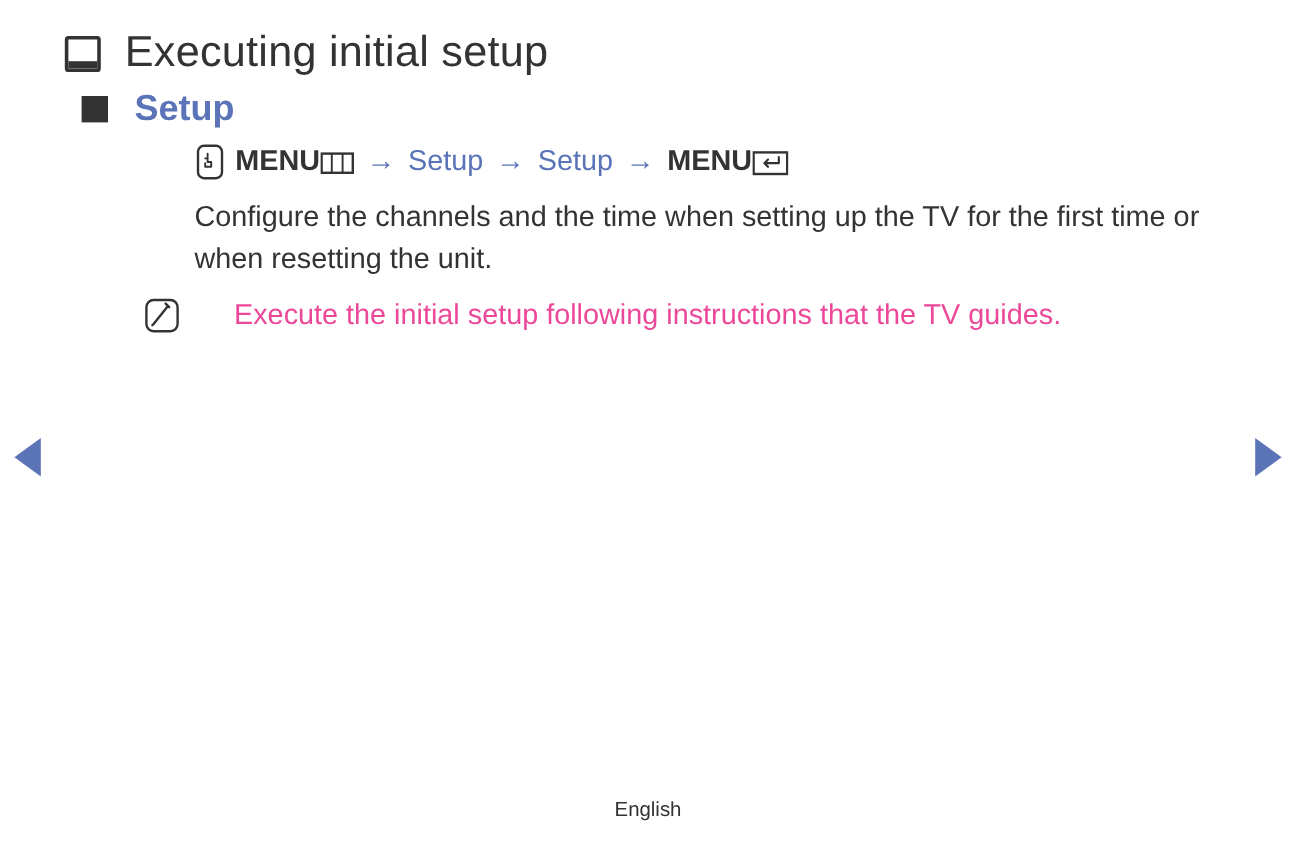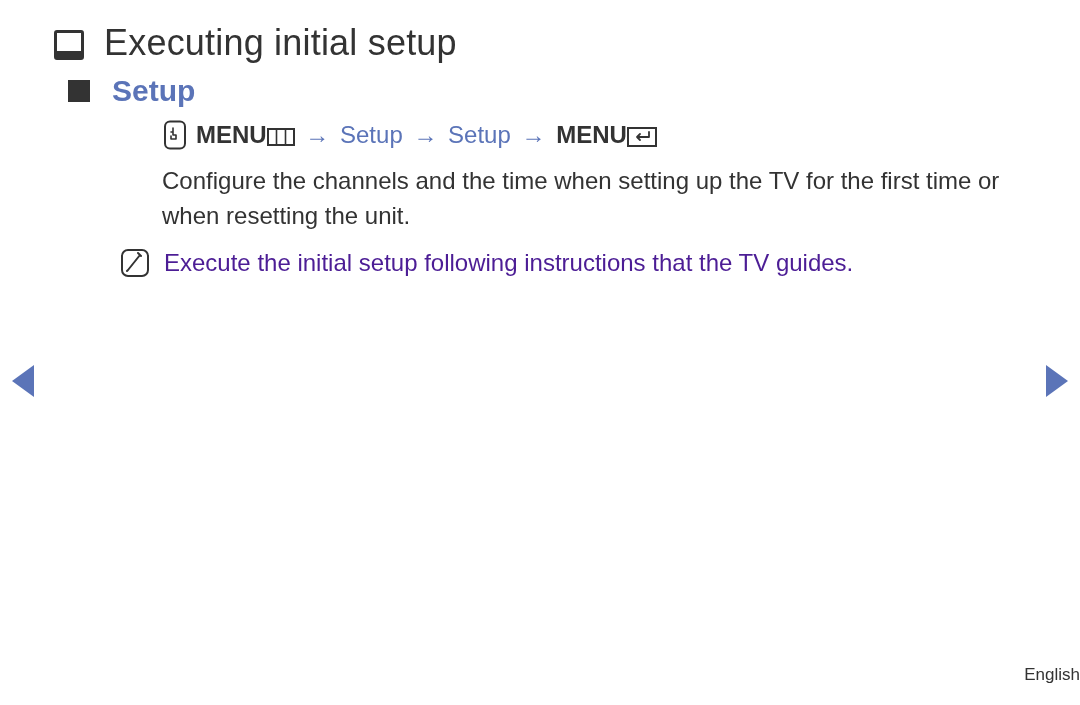--- a/index.html
+++ b/index.html
@@ -83,22 +83,23 @@
   }
   .note-row {
     display: flex;
     align-items: flex-start;
     gap: 14px;
     margin-left: -42px;
   }
   .note-icon { flex-shrink: 0; margin-top: 2px; }
   .note-text {
     font-size: 24px;
-    color: #4c1d95;
+    color: #ec4899;
     line-height: 1.45;
+    margin-left: 31px;
   }
   .nav-arrow {
     position: absolute;
     top: 365px;
     width: 0; height: 0;
     cursor: pointer;
   }
   .nav-prev {
     left: 12px;
     border-top: 16px solid transparent;
@@ -108,21 +109,21 @@
   .nav-next {
     right: 12px;
     border-top: 16px solid transparent;
     border-bottom: 16px solid transparent;
     border-left: 22px solid #5b74b8;
   }
   .footer {
     position: absolute;
     bottom: 20px;
     left: 0; right: 0;
-    text-align: right;
+    text-align: center;
     font-size: 17px;
     color: #333;
   }
 </style>
 </head>
 <body>
 
 <div class="page">
 
   <div class="title-row">

